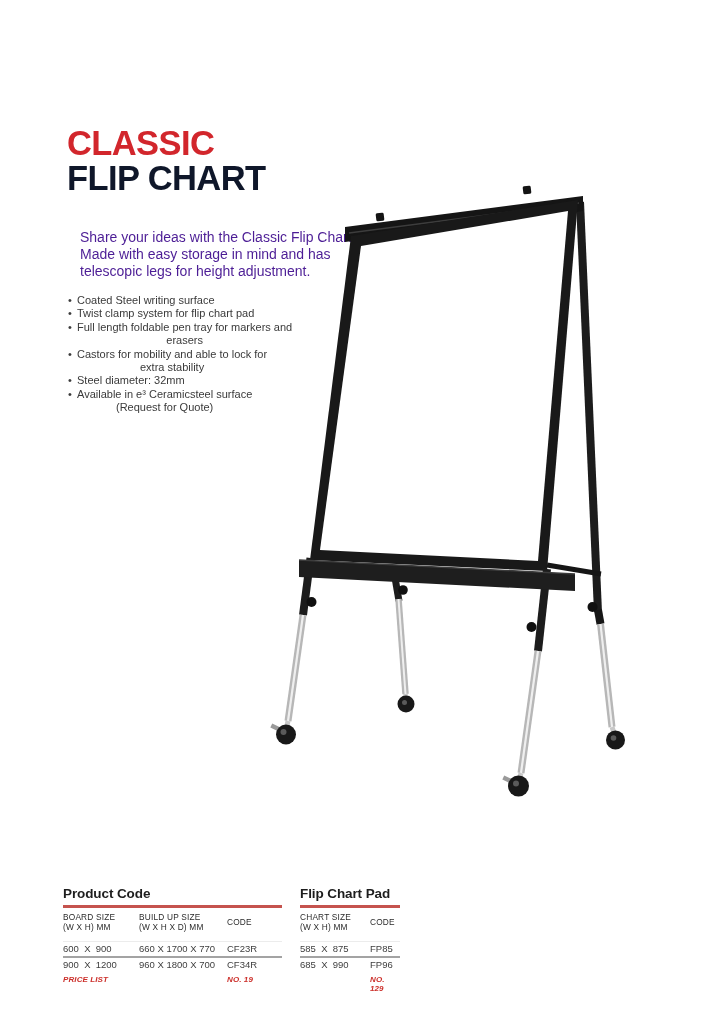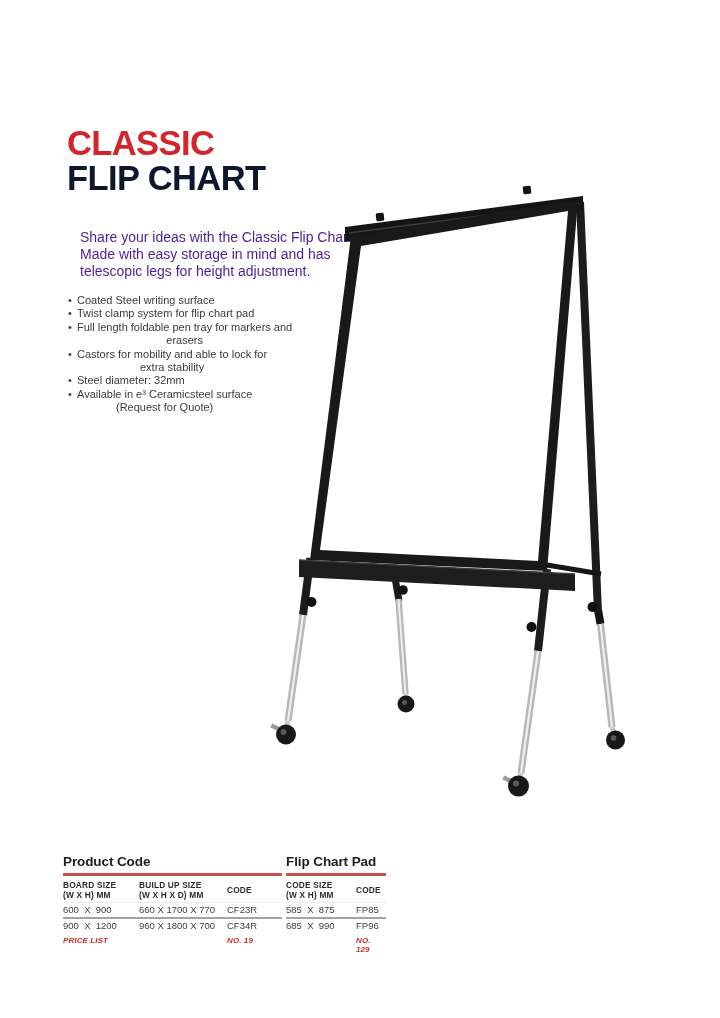--- a/index.html
+++ b/index.html
@@ -23,27 +23,27 @@
   .feat{display:flex;}
   .feat .b{width:9px;flex:none;}
   .feat .t{white-space:pre-line;text-align:center;}
 
   
   #photo{left:0;top:0;}
 
   
   .tbl{position:absolute;top:852px;}
   #t1{left:63px;width:219px;}
-  #t2{left:286px;width:100px;}
-  .tbl-title{font-size:13.5px;font-weight:700;color:#1d1d1d;height:19px;padding-top:2px;letter-spacing:-0.1px;}
+  #t2{left:300px;width:100px;}
+  .tbl-title{font-size:13.5px;font-weight:700;color:#1d1d1d;height:19px;padding-top:2px;letter-spacing:-0.1px;margin-top:32px;}
   .rule{height:3px;background:#c5534e;}
   .grid1{display:grid;grid-template-columns:76px 88px 55px;}
   .grid2{display:grid;grid-template-columns:70px 30px;}
-  .thead{margin-top:5px;font-size:8.3px;font-weight:700;color:#2b2b2b;letter-spacing:0.2px;
-         line-height:9.8px;white-space:pre-line;align-items:center;padding-bottom:1px;border-bottom:1px solid #ececec;}
+  .thead{margin-top:5px;font-size:8.3px;font-weight:400;color:#2b2b2b;letter-spacing:0.2px;
+         line-height:9.8px;white-space:pre-line;align-items:center;padding-bottom:8px;border-bottom:1px solid #ececec;}
   .trow{font-size:9.5px;color:#404040;height:14px;align-items:center;white-space:pre;}
   .trow.second{border-top:2px solid #a3a3a3;}
   .tfoot{margin-top:3px;font-size:8px;font-style:italic;font-weight:700;color:#cc2f2a;letter-spacing:0.1px;}
 </style>
 </head>
 <body>
 
 <div>
 
   <div class="abs" id="title">
@@ -173,21 +173,21 @@
       <div>PRICE LIST</div>
       <div></div>
       <div>NO. 19</div>
     </div>
   </div>
 
   <div class="tbl" id="t2">
     <div class="tbl-title">Flip Chart Pad</div>
     <div class="rule"></div>
     <div class="grid2 thead">
-      <div class="pre">CODE SIZE
+      <div class="pre">CHART SIZE
 (W X H) MM</div>
       <div class="pre">CODE</div>
     </div>
     <div class="grid2 trow">
       <div>585  X  875</div>
       <div>FP85</div>
     </div>
     <div class="grid2 trow second">
       <div>685  X  990</div>
       <div>FP96</div>

